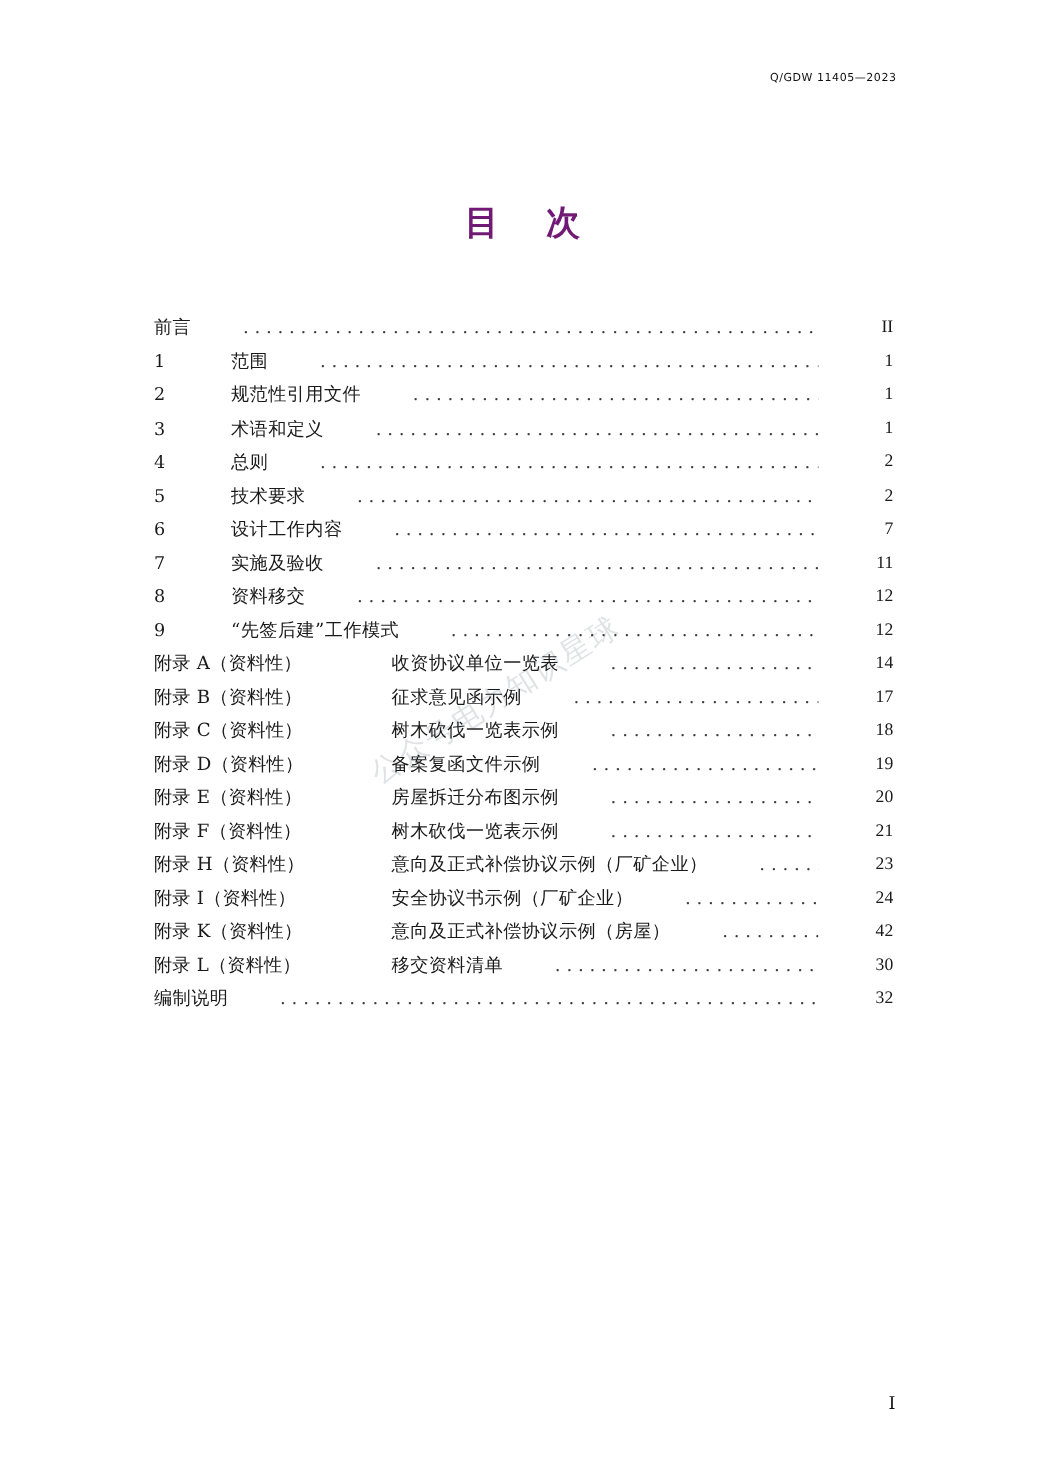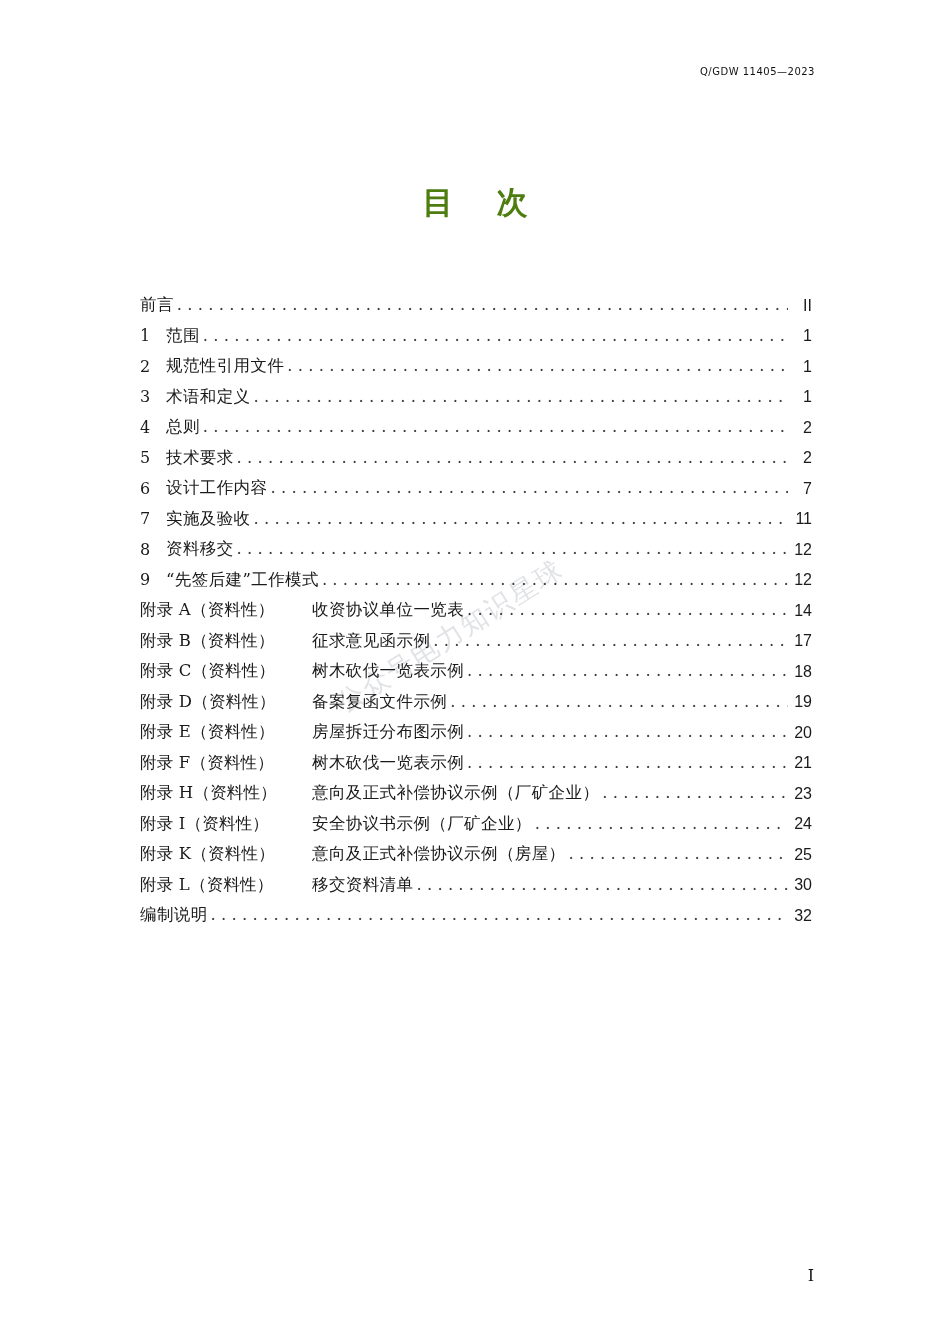--- a/index.html
+++ b/index.html
@@ -55,41 +55,42 @@
     position: absolute;
     top: 182px;
     left: 0;
     width: 950px;
     text-align: center;
     font-family: "DejaVu Sans", "Liberation Sans", sans-serif;
     font-size: 31px;
     font-weight: bold;
     letter-spacing: 16px;
     text-indent: 16px;
-    color: #4d7c0f;
+    color: #701a75;
     z-index: 2;
   }
 
   
   .toc {
     position: absolute;
     top: 283px;
     left: 140px;
     width: 672px;
     z-index: 2;
   }
   .toc-row {
     display: flex;
-    align-items: flex-end;
+    align-items: center;
     width: 100%;
     font-size: 16.5px;
     line-height: 1;
     height: 30.5px;
     color: #1a1a1a;
     white-space: nowrap;
+    gap: 44px;
   }
   
   .toc-num {
     flex: 0 0 auto;
     width: 26px;
     font-family: "DejaVu Serif", "Liberation Serif", serif;
     font-size: 16px;
     color: #1a1a1a;
   }
   .toc-label {
@@ -119,21 +120,21 @@
     font-family: "DejaVu Serif", "Liberation Serif", serif;
     font-size: 16.5px;
     letter-spacing: 0px;
     color: #3a3a3a;
     white-space: nowrap;
   }
   .toc-page {
     flex: 0 0 auto;
     min-width: 22px;
     text-align: right;
-    font-family: Liberation Sans, sans-serif;
+    font-family: Liberation Serif, serif;
     font-size: 16px;
     color: #1a1a1a;
   }
 
   
   .folio {
     position: absolute;
     bottom: 58px;
     right: 136px;
     font-family: "DejaVu Serif", "Liberation Serif", serif;
@@ -258,21 +259,21 @@
       <div class="toc-row">
         <span class="toc-appendix-label">附录 I（资料性）</span>
         <span class="toc-label">安全协议书示例（厂矿企业）</span>
         <span class="toc-dots"></span>
         <span class="toc-page">24</span>
       </div>
       <div class="toc-row">
         <span class="toc-appendix-label">附录 K（资料性）</span>
         <span class="toc-label">意向及正式补偿协议示例（房屋）</span>
         <span class="toc-dots"></span>
-        <span class="toc-page">25</span>
+        <span class="toc-page">42</span>
       </div>
       <div class="toc-row">
         <span class="toc-appendix-label">附录 L（资料性）</span>
         <span class="toc-label">移交资料清单</span>
         <span class="toc-dots"></span>
         <span class="toc-page">30</span>
       </div>
       <div class="toc-row">
         <span class="toc-label">编制说明</span>
         <span class="toc-dots"></span>

